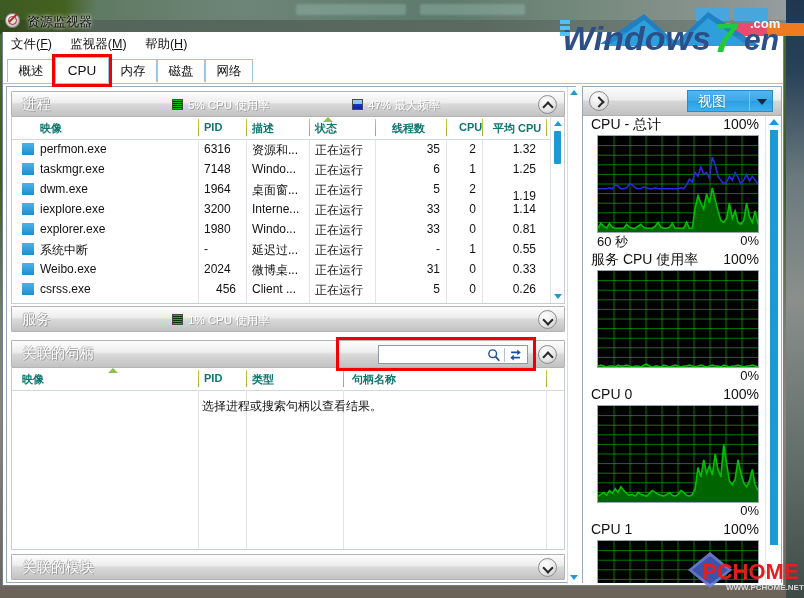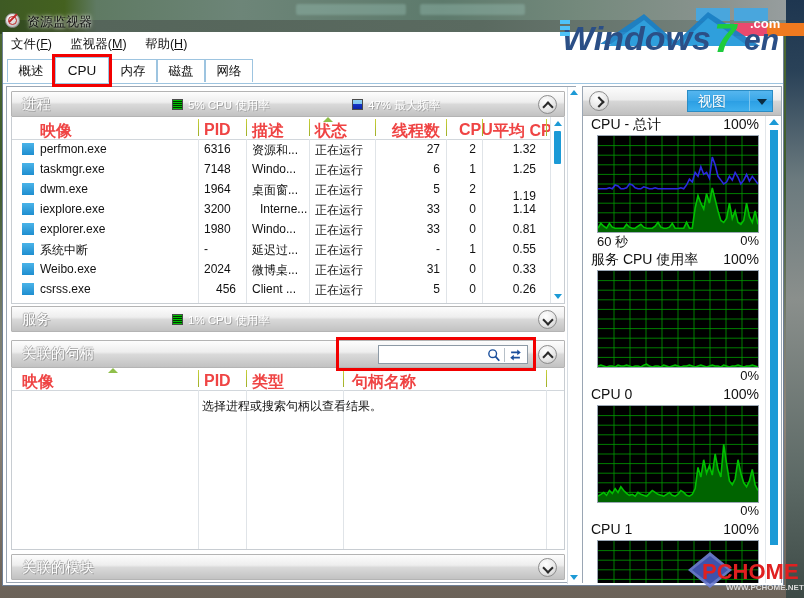--- a/index.html
+++ b/index.html
@@ -138,21 +138,21 @@
   }
   .chev.up:after{transform:rotate(135deg);top:7px;}
   .chev.down:after{transform:rotate(-45deg);top:5px;}
   
   .tbl{position:absolute;left:0;width:554px;border:1px solid #c8cdd2;border-top:none;
        box-sizing:border-box;background:#fff;overflow:hidden;}
   .thead{
     position:relative;height:22px;border-bottom:1px solid #d2d7dc;background:#fff;
   }
   .th{
-    position:absolute;top:4px;font-size:16px;color:#ef4444;white-space:nowrap;
+    position:absolute;top:4px;font-size:11px;color:#0f766e;white-space:nowrap;
     font-weight:bold;
   }
   .colsep{position:absolute;top:2px;width:1px;height:17px;
     background:linear-gradient(180deg,#c9d23a,#9fae2a);}
   .sortarrow{
     position:absolute;width:0;height:0;border-left:5px solid transparent;
     border-right:5px solid transparent;border-bottom:5px solid #8fbf4a;
   }
   .row{position:relative;height:20px;}
   .cell{position:absolute;top:3px;font-size:12px;color:#111;white-space:nowrap;}
@@ -339,21 +339,21 @@
             <div class="vsep" style="left:434px;top:22px;height:165px;"></div>
             <div class="vsep" style="left:470px;top:22px;height:165px;"></div>
 
             <div id="proc-rows" style="position: absolute; left: 0px; top: 22px; width: 540px;">
                 <div class="row">
                   <div class="proc-ico"></div>
                   <div class="cell" style="left: 28px; width: 150px;">perfmon.exe</div>
                   <div class="cell" style="left: 192px; width: 34px;">6316</div>
                   <div class="cell" style="left: 240px; width: 56px;">资源和...</div>
                   <div class="cell" style="left: 303px; width: 58px;">正在运行</div>
-                  <div class="cell num" style="left: 380px; width: 48px; text-align: right;">27</div>
+                  <div class="cell num" style="left: 380px; width: 48px; text-align: right;">35</div>
                   <div class="cell num" style="left: 418px; width: 46px; text-align: right;">2</div>
                   <div class="cell num" style="left: 462px; width: 62px; text-align: right;">1.32</div>
                 </div>
                 <div class="row">
                   <div class="proc-ico"></div>
                   <div class="cell" style="left: 28px; width: 150px;">taskmgr.exe</div>
                   <div class="cell" style="left: 192px; width: 34px;">7148</div>
                   <div class="cell" style="left: 240px; width: 56px;">Windo...</div>
                   <div class="cell" style="left: 303px; width: 58px;">正在运行</div>
                   <div class="cell num" style="left: 380px; width: 48px; text-align: right;">6</div>
@@ -367,21 +367,21 @@
                   <div class="cell" style="left: 240px; width: 56px;">桌面窗...</div>
                   <div class="cell" style="left: 303px; width: 58px;">正在运行</div>
                   <div class="cell num" style="left: 380px; width: 48px; text-align: right;">5</div>
                   <div class="cell num" style="left: 418px; width: 46px; text-align: right;">2</div>
                   <div class="cell num" style="left: 462px; width: 62px; text-align: right; margin-top: 7px;">1.19</div>
                 </div>
                 <div class="row">
                   <div class="proc-ico"></div>
                   <div class="cell" style="left: 28px; width: 150px;">iexplore.exe</div>
                   <div class="cell" style="left: 192px; width: 34px;">3200</div>
-                  <div class="cell" style="left: 240px; width: 56px; margin-left: 8px;">Interne...</div>
+                  <div class="cell" style="left: 240px; width: 56px;">Interne...</div>
                   <div class="cell" style="left: 303px; width: 58px;">正在运行</div>
                   <div class="cell num" style="left: 380px; width: 48px; text-align: right;">33</div>
                   <div class="cell num" style="left: 418px; width: 46px; text-align: right;">0</div>
                   <div class="cell num" style="left: 462px; width: 62px; text-align: right;">1.14</div>
                 </div>
                 <div class="row">
                   <div class="proc-ico"></div>
                   <div class="cell" style="left: 28px; width: 150px;">explorer.exe</div>
                   <div class="cell" style="left: 192px; width: 34px;">1980</div>
                   <div class="cell" style="left: 240px; width: 56px;">Windo...</div>

